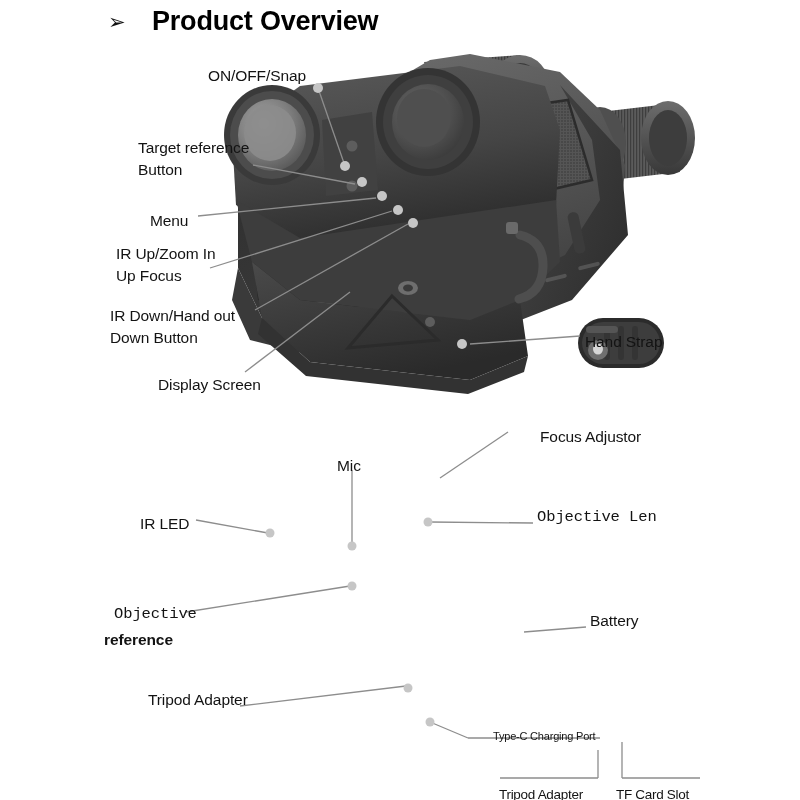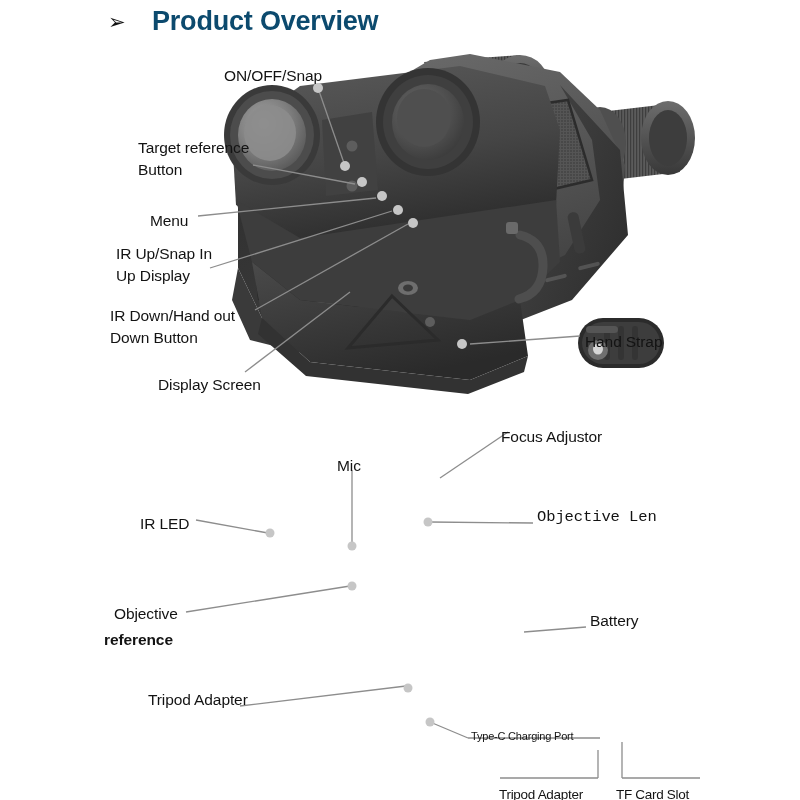--- a/index.html
+++ b/index.html
@@ -32,37 +32,38 @@
     display: block;
     width: 22px;
     height: 22px;
     line-height: 22px;
     font-size: 21px;
     color: #111;
   }
   .heading .title {
     font-size: 27px;
     font-weight: bold;
-    color: #0c4a6e;
+    color: #000000;
     letter-spacing: -0.2px;
     white-space: nowrap;
   }
 
   
   .lbl {
     position: absolute;
     font-size: 15.5px;
     color: #131313;
     white-space: pre;
     line-height: 1.33;
     letter-spacing: -0.1px;
   }
   .lbl.small {
     font-size: 11px;
     letter-spacing: -0.2px;
+    margin-left: 22px;
   }
   .lbl.sm2 {
     font-size: 13.5px;
     letter-spacing: -0.3px;
   }
 
   
   .leaders {
     position: absolute;
     left: 0; top: 0;
@@ -293,38 +294,38 @@
       <circle cx="352" cy="546" r="4.5"></circle>
       <circle cx="352" cy="586" r="4.5"></circle>
       <circle cx="270" cy="533" r="4.5"></circle>
       <circle cx="428" cy="522" r="4.5"></circle>
       <circle cx="408" cy="688" r="4.5"></circle>
       <circle cx="430" cy="722" r="4.5"></circle>
     </g>
   </svg>
 
   <div>
-    <div class="lbl" style="left:224px;top:66px;">ON/OFF/Snap</div>
+    <div class="lbl" style="left:208px;top:66px;">ON/OFF/Snap</div>
     <div class="lbl" style="left:138px;top:138px;">Target reference</div>
     <div class="lbl" style="left:138px;top:160px;">Button</div>
     <div class="lbl" style="left:150px;top:211px;">Menu</div>
-    <div class="lbl" style="left:116px;top:244px;">IR Up/Snap In</div>
-    <div class="lbl" style="left:116px;top:266px;">Up Display</div>
+    <div class="lbl" style="left:116px;top:244px;">IR Up/Zoom In</div>
+    <div class="lbl" style="left:116px;top:266px;">Up Focus</div>
     <div class="lbl" style="left:110px;top:306px;">IR Down/Hand out</div>
     <div class="lbl" style="left:110px;top:328px;">Down Button</div>
     <div class="lbl" style="left:158px;top:375px;">Display Screen</div>
     <div class="lbl" style="left:585px;top:332px;">Hand Strap</div>
   </div>
 
   <div>
-    <div class="lbl" style="left:501px;top:427px;">Focus Adjustor</div>
+    <div class="lbl" style="left:540px;top:427px;">Focus Adjustor</div>
     <div class="lbl" style="left:337px;top:456px;">Mic</div>
     <div class="lbl" style="left:140px;top:514px;">IR LED</div>
     <div class="lbl" style="left:537px;top:507px;font-family:Liberation Mono, monospace;">Objective Len</div>
-    <div class="lbl" style="left:114px;top:604px;">Objective</div>
+    <div class="lbl" style="left:114px;top:604px;font-family:Liberation Mono, monospace;">Objective</div>
     <div class="lbl" style="left:104px;top:630px;font-weight:bold;">reference</div>
     <div class="lbl" style="left:590px;top:611px;">Battery</div>
     <div class="lbl" style="left:148px;top:690px;">Tripod Adapter</div>
   </div>
 
   <div>
     <div class="lbl small" style="left:471px;top:729px;">Type-C Charging Port</div>
     <div class="lbl sm2" style="left:499px;top:786px;">Tripod Adapter</div>
     <div class="lbl sm2" style="left:616px;top:786px;">TF Card Slot</div>
   </div>

